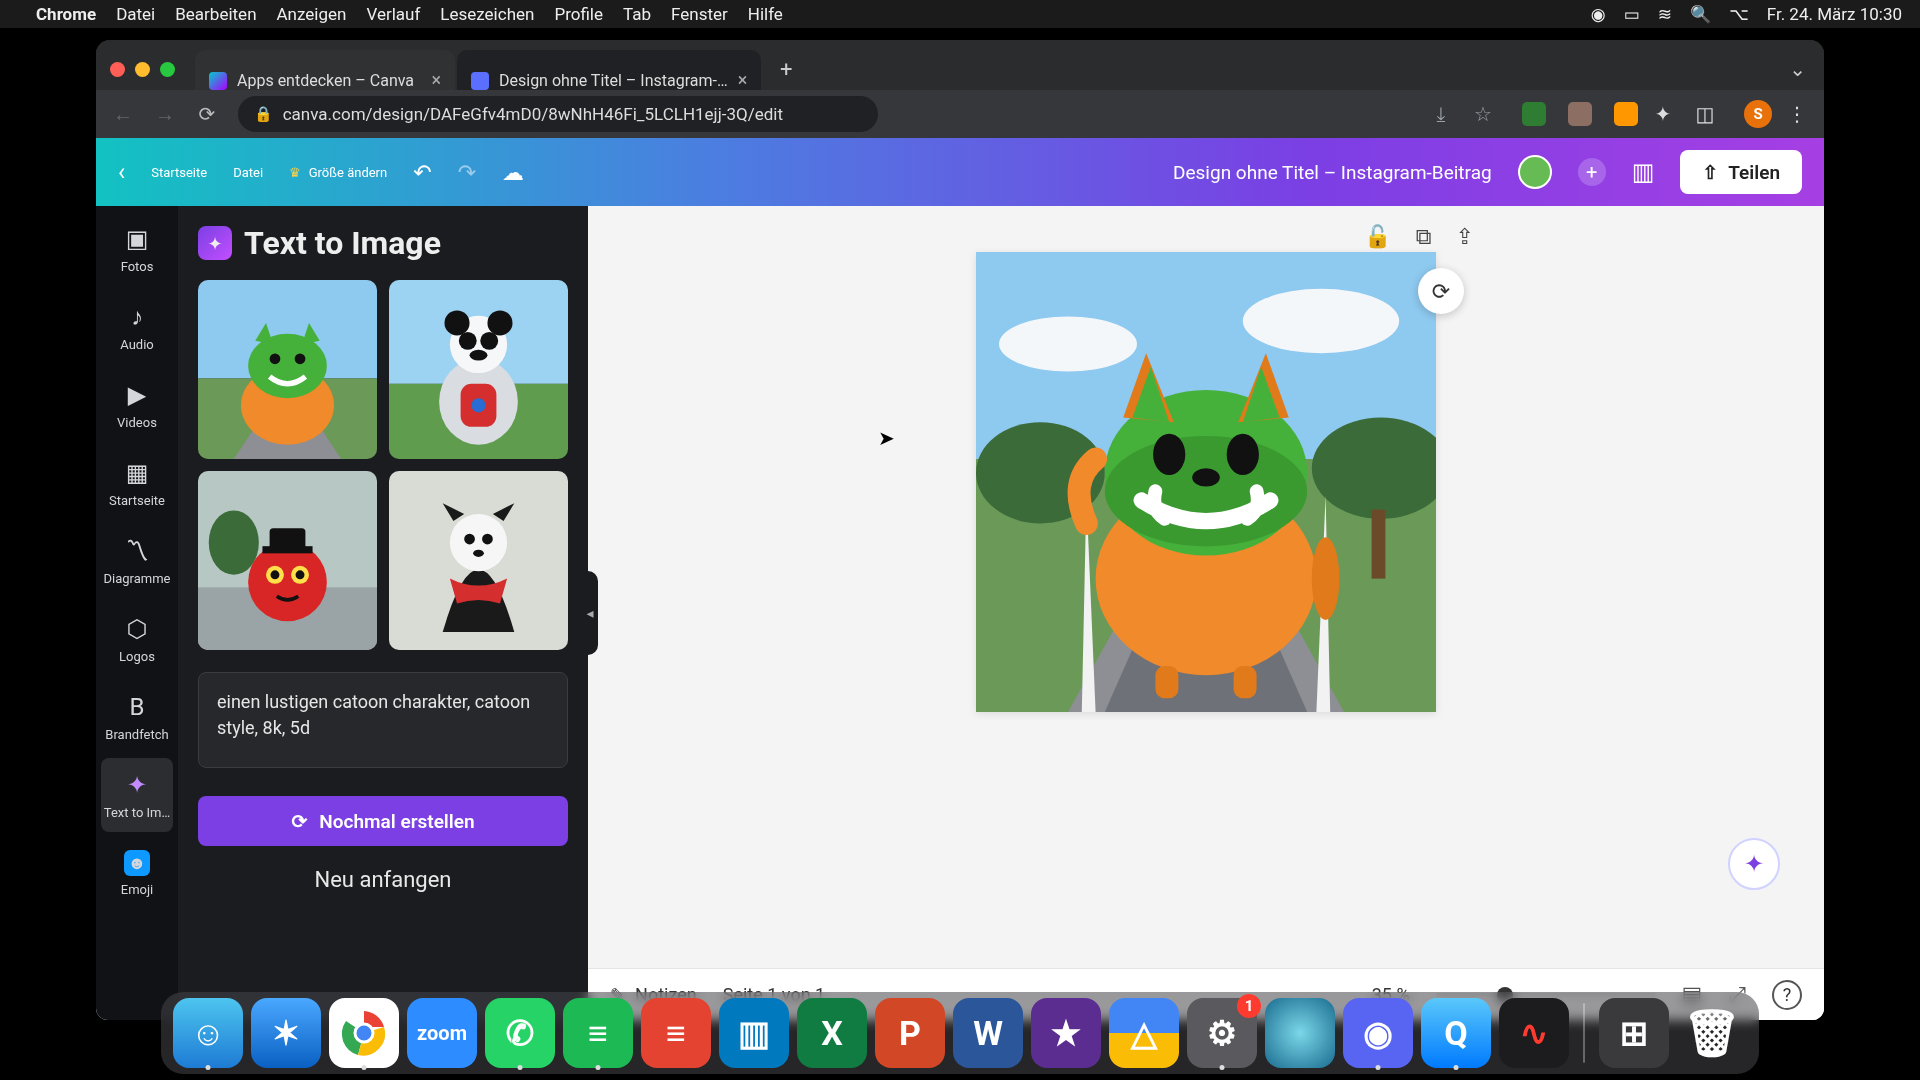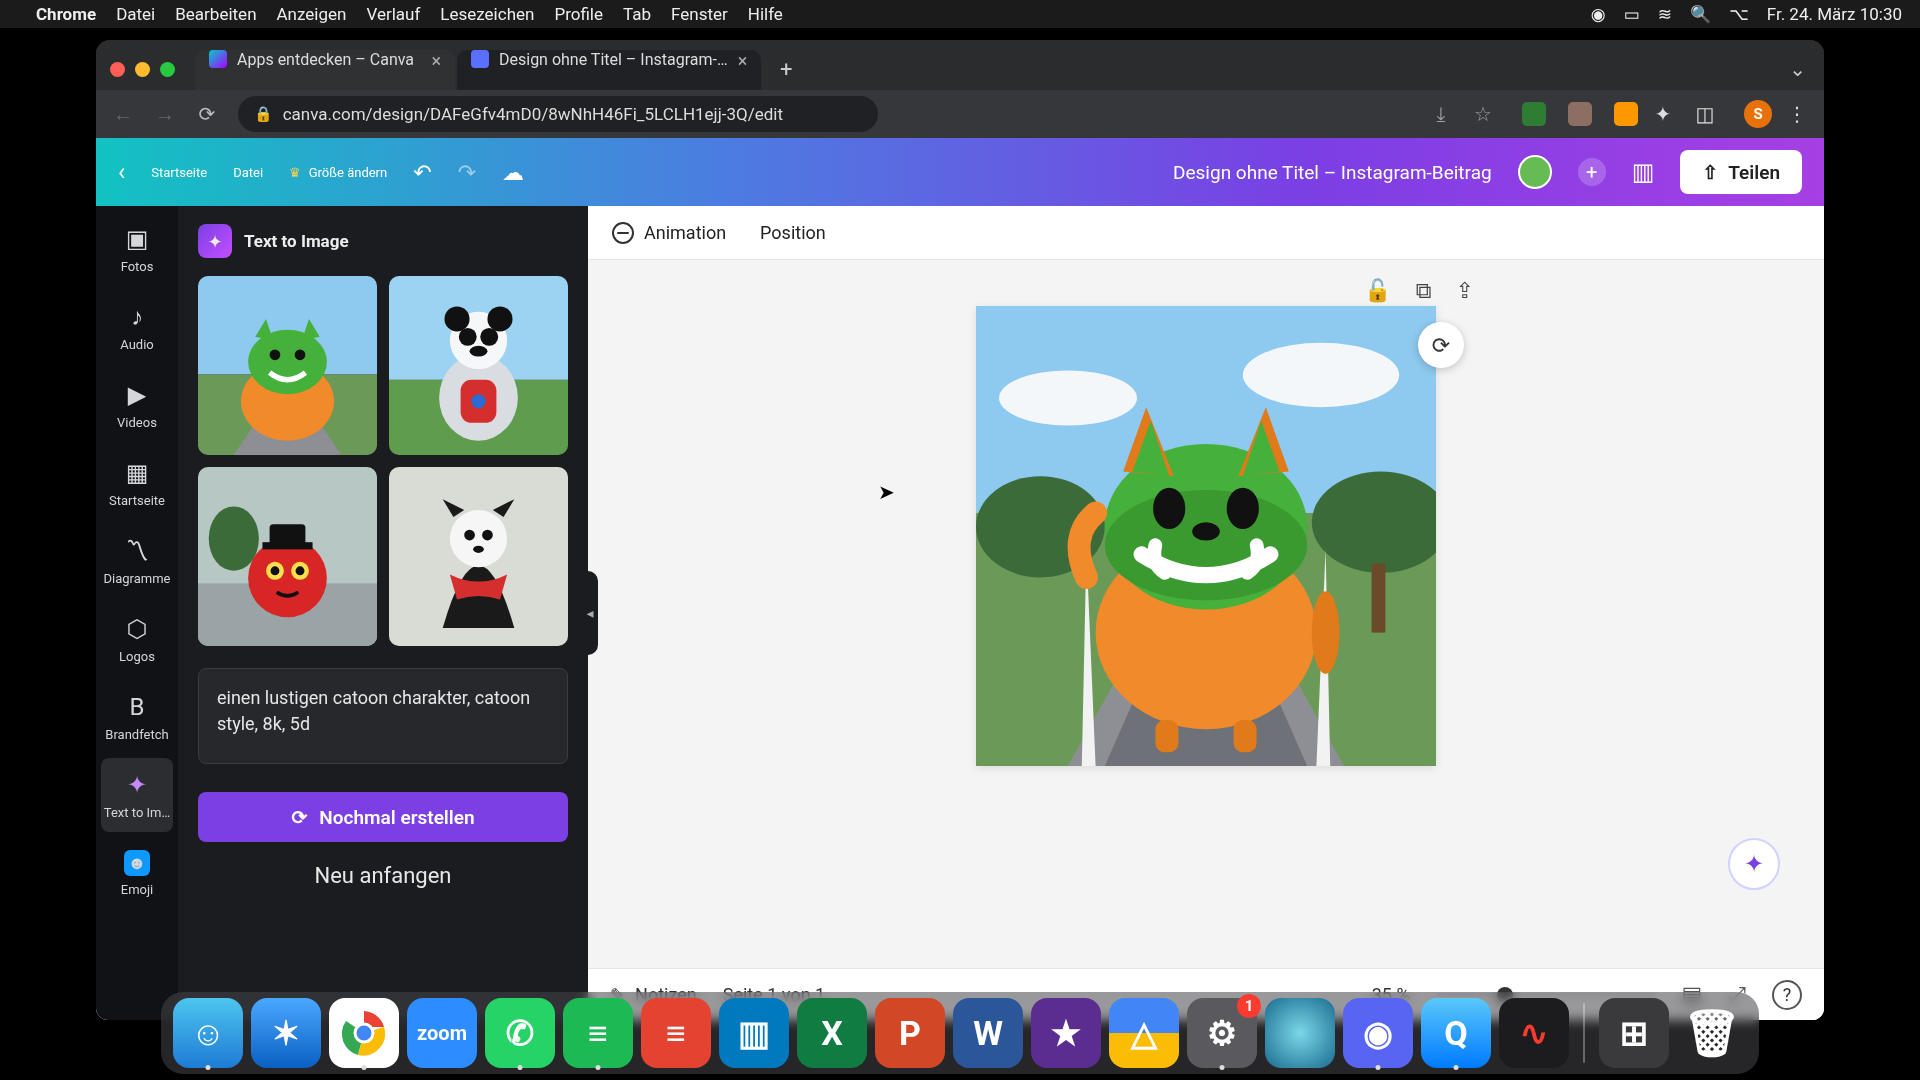--- a/index.html
+++ b/index.html
@@ -13,21 +13,21 @@
   .menubar .spacer { flex:1; }
   .menubar .right-icn { margin-left:18px; font-size:17px; }
   .menubar .clock { margin-left:18px; }
 
   
   .chrome { position:absolute; top:40px; left:96px; right:96px; bottom:60px; background:#2a2c2e; border-radius:14px 14px 12px 12px; overflow:hidden; display:flex; flex-direction:column; }
   .tabbar { height:50px; background:#2a2c2e; display:flex; align-items:flex-end; padding:8px 10px 0 14px; gap:0; }
   .traffic { display:flex; gap:10px; align-self:center; margin-right:20px; }
   .tl { width:15px; height:15px; border-radius:50%; }
   .tl.r{background:#ff5f57;} .tl.y{background:#febc2e;} .tl.g{background:#28c840;}
-  .tab { height:40px; background:#202124; border-radius:10px 10px 0 0; display:flex; align-items:flex-start; padding:0 14px; color:#ddd; font-size:16px; min-width:260px; gap:10px; margin-right:2px; }
+  .tab { height:40px; background:#202124; border-radius:10px 10px 0 0; display:flex; align-items:flex-end; padding:0 14px; color:#ddd; font-size:16px; min-width:260px; gap:10px; margin-right:2px; }
   .tab.inactive { background:#2f3133; }
   .tab .favicon { width:18px; height:18px; border-radius:4px; display:inline-block; }
   .tab .close { margin-left:auto; font-size:18px; color:#aaa; }
   .newtab { width:34px; height:34px; display:flex; align-items:center; justify-content:center; color:#ccc; font-size:22px; margin-left:6px; align-self:center; }
   .tabbar .carety { margin-left:auto; color:#ccc; font-size:20px; align-self:center; margin-right:8px; }
 
   .addrbar { height:48px; background:#35373a; display:flex; align-items:center; padding:0 10px; gap:8px; }
   .navbtn { width:34px; height:34px; display:flex; align-items:center; justify-content:center; color:#bbb; font-size:20px; border-radius:50%; }
   .navbtn.dis { color:#666; }
   .omni { flex:0 0 auto; margin-left:6px; height:36px; background:#202124; border-radius:18px; display:flex; align-items:center; padding:0 16px; color:#ddd; font-size:17px; gap:10px; width:640px; }
@@ -53,21 +53,21 @@
   .workarea { flex:1; display:flex; background:#fff; }
   .siderail { width:82px; background:#111215; display:flex; flex-direction:column; align-items:center; padding-top:6px; color:#ddd; gap:4px; }
   .rail { width:72px; height:74px; display:flex; flex-direction:column; align-items:center; justify-content:center; font-size:13px; gap:6px; border-radius:8px; color:#d4d6da; }
   .rail.active { background:#2b2d31; }
   .rail .icn { font-size:24px; }
   .rail.emoji-rail .icn { background:#0d99ff; width:26px; height:26px; border-radius:6px; display:flex; align-items:center; justify-content:center; font-size:18px; }
 
   .leftpanel { width:410px; background:#1a1c1f; color:#eee; display:flex; flex-direction:column; padding:18px 20px; position:relative; }
   .lp-head { display:flex; align-items:center; gap:12px; margin-bottom:18px; }
   .lp-head .sq { width:34px; height:34px; border-radius:8px; background:linear-gradient(135deg,#7b3fe4,#c34fff); display:flex; align-items:center; justify-content:center; font-size:18px; }
-  .lp-head h2 { font-size:17px; font-weight:700; }
+  .lp-head h2 { font-size:32px; font-weight:700; }
   .thumbs { display:grid; grid-template-columns:1fr 1fr; gap:12px; }
   .thumb { aspect-ratio:1/1; border-radius:10px; overflow:hidden; background:#333; }
   .thumb svg { width:100%; height:100%; display:block; }
   .prompt-box { margin-top:22px; background:#26282c; border:1px solid #3a3c40; border-radius:8px; padding:16px 18px; min-height:96px; font-size:18px; line-height:1.45; color:#e6e6e6; }
   .btn-primary { margin-top:28px; height:50px; background:#7b3fe4; border-radius:8px; display:flex; align-items:center; justify-content:center; gap:12px; color:#fff; font-size:19px; font-weight:600; }
   .btn-secondary { margin-top:10px; height:46px; display:flex; align-items:center; justify-content:center; color:#e8e8e8; font-size:22px; }
   .panel-handle { position:absolute; right:-10px; top:50%; transform:translateY(-50%); width:16px; height:84px; background:#1a1c1f; border-radius:0 10px 10px 0; display:flex; align-items:center; justify-content:center; color:#aaa; font-size:14px; }
 
   .stage-col { flex:1; display:flex; flex-direction:column; background:#f4f4f5; }
   .ctxbar { height:54px; background:#fff; border-bottom:1px solid #e5e5e7; display:flex; align-items:center; padding:0 24px; gap:34px; }
@@ -295,29 +295,20 @@
         <div class="prompt-box">einen lustigen catoon charakter, catoon style, 8k, 5d</div>
         <div class="btn-primary">
           <span>⟳</span>
           <span>Nochmal erstellen</span>
         </div>
         <div class="btn-secondary">Neu anfangen</div>
         <div class="panel-handle">◂</div>
       </div>
 
       <div class="stage-col">
-        <div class="ctxbar">
-          <div class="itm">
-              <span class="circ"></span>
-              <span>Animation</span>
-            </div>
-          <div class="itm">
-              <span>Position</span>
-            </div>
-        </div>
         <div class="stage">
           <div class="page-tools">
             <span>🔓</span>
             <span>⧉</span>
             <span>⇪</span>
           </div>
           <div class="canvas-page">
             <svg viewBox="0 0 200 200">
               <rect width="200" height="90" fill="#8ec9ef"></rect>
               <ellipse cx="40" cy="40" rx="30" ry="12" fill="#f4f7fa"></ellipse>

